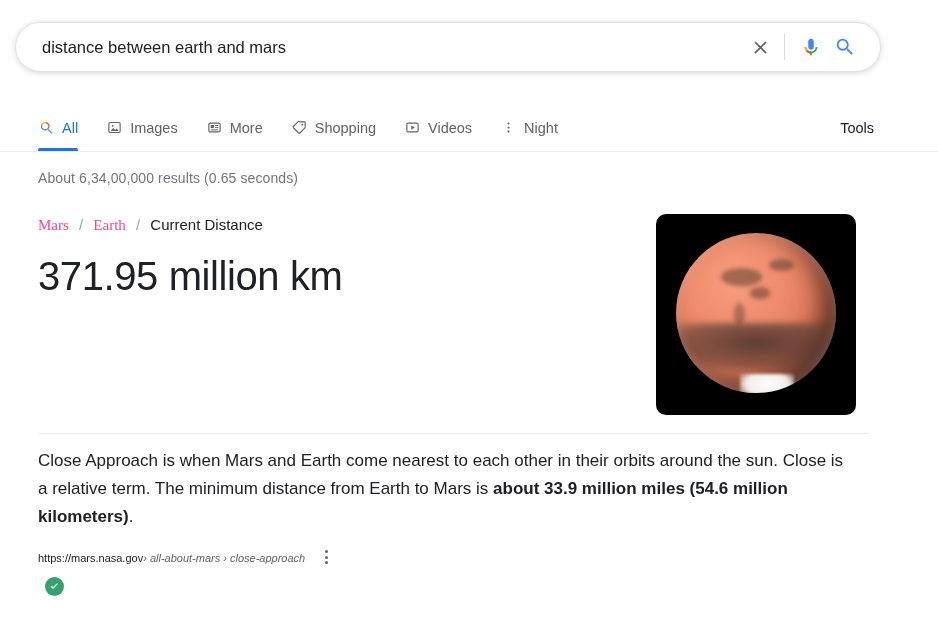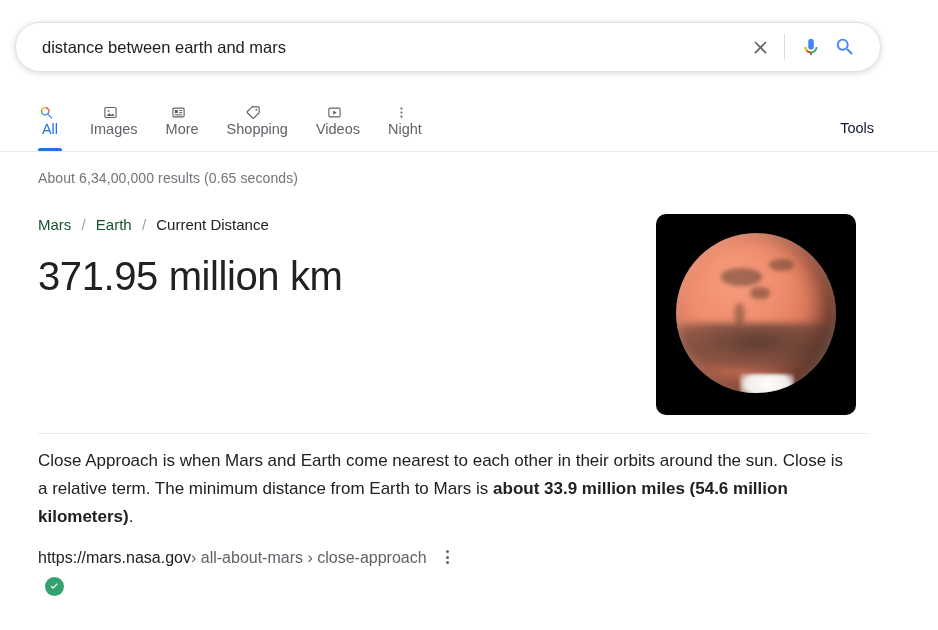--- a/index.html
+++ b/index.html
@@ -96,21 +96,20 @@
   }
   .nav-item {
     display: flex;
     align-items: center;
     height: 47px;
     margin-right: 28px;
     cursor: pointer;
     position: relative;
     color: #5f6368;
     font-size: 14.5px;
-    flex-direction: column;
   }
   .nav-item .nav-ico {
     display: flex;
     align-items: center;
     justify-content: center;
     margin-right: 7px;
     width: 17px;
     height: 17px;
   }
   .nav-item.active {
@@ -154,22 +153,23 @@
     top: 215px;
     width: 600px;
   }
   .crumbs {
     font-size: 15px;
     line-height: 20px;
     margin-bottom: 18px;
     white-space: nowrap;
   }
   .crumb-link {
-    color: #14532d;
-    cursor: pointer;
+    color: #ec4899;
+    cursor: pointer;
+    font-family: Liberation Serif, serif;
   }
   .crumb-cur {
     color: #202124;
   }
   .crumb-sep {
     color: #9aa0a6;
     margin: 0 6px;
   }
   .big-answer {
     font-size: 40px;
@@ -266,30 +266,31 @@
   
   .result {
     position: absolute;
     left: 38px;
     top: 548px;
     width: 800px;
   }
   .url-row {
     display: flex;
     align-items: flex-start;
-    font-size: 16px;
+    font-size: 11px;
     color: #202124;
     line-height: 20px;
   }
   .url-text {
     color: #202124;
     cursor: pointer;
   }
   .url-path {
     color: #5f6368;
+    font-style: italic;
   }
   .kebab {
     margin-left: 13px;
     width: 16px;
     height: 18px;
     display: flex;
     flex-direction: column;
     align-items: center;
     justify-content: center;
     cursor: pointer;

